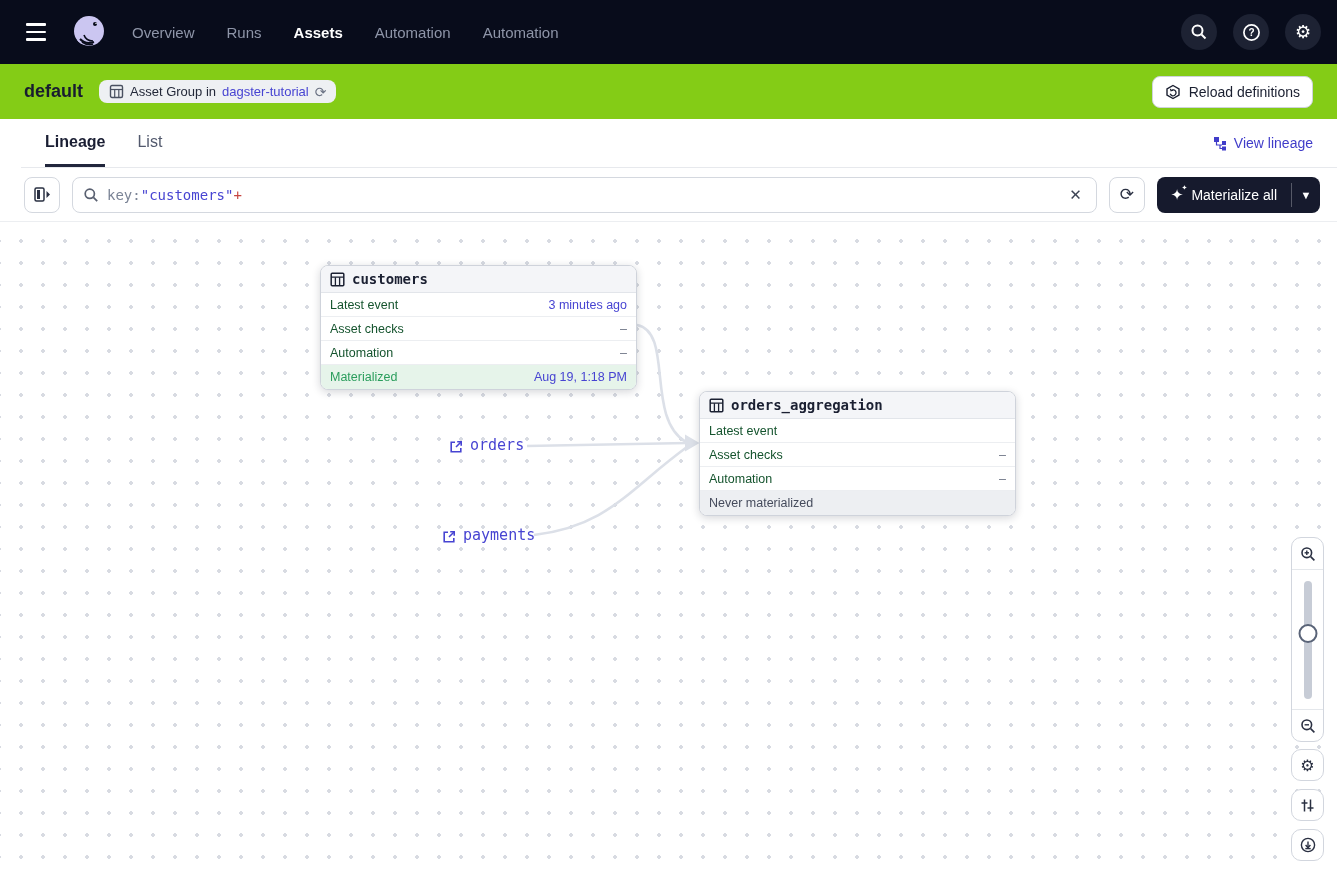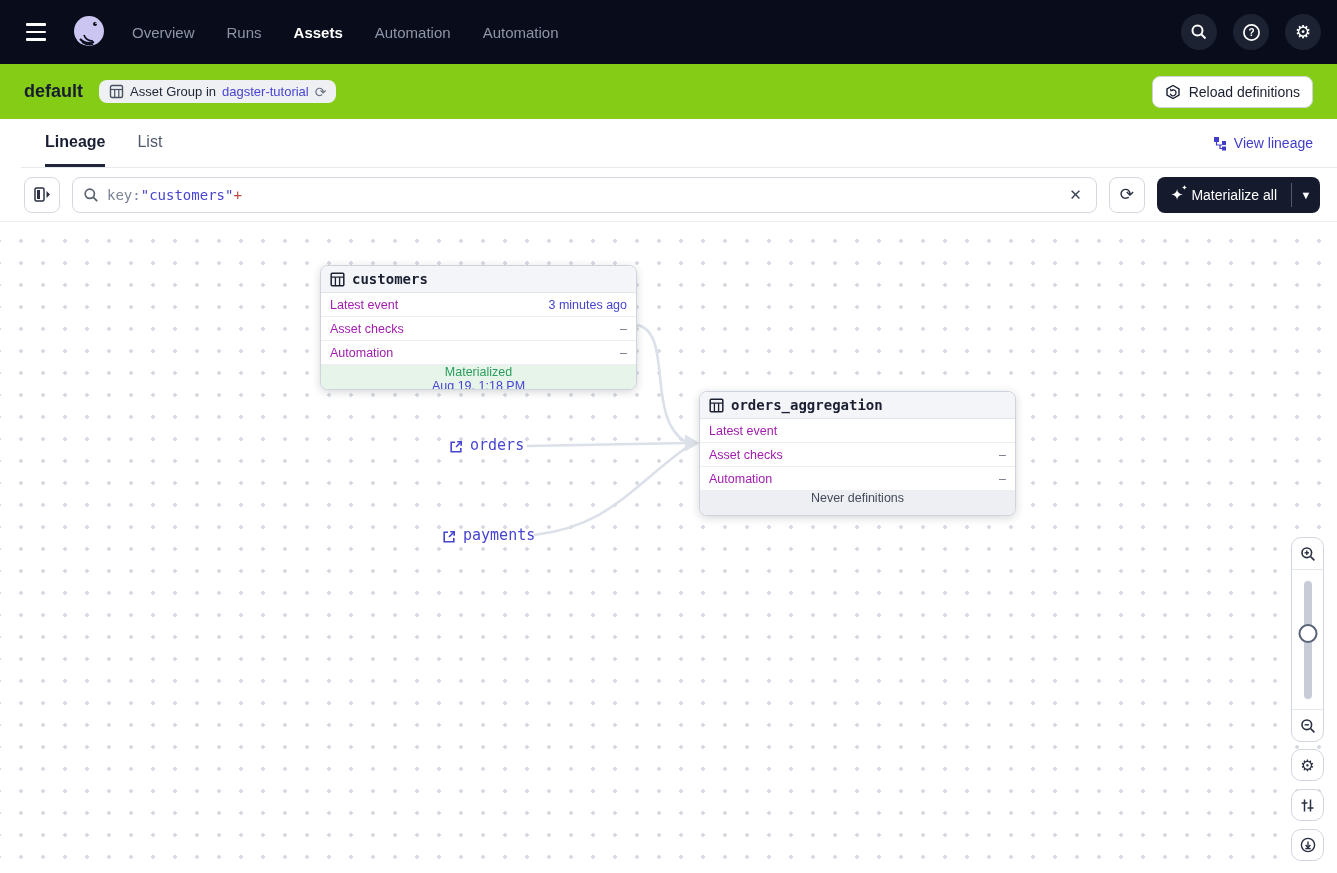--- a/index.html
+++ b/index.html
@@ -51,22 +51,22 @@
   
   .canvas { position:relative; height:651px; background:#fff; overflow:hidden;
     background-image:radial-gradient(circle, #d8dbe2 1.6px, transparent 1.6px);
     background-size:22px 22px; background-position:10px 8px; }
   .edges { position:absolute; inset:0; pointer-events:none; }
 
   .asset-node { position:absolute; width:317px; background:#fff; border:1px solid #cfd3db; border-radius:8px; box-shadow:0 2px 8px rgba(20,25,45,0.18); overflow:hidden; cursor:pointer; }
   .node-head { height:27px; background:#f4f5f8; border-bottom:1px solid #e2e5ea; display:flex; align-items:center; gap:7px; padding:0 9px; }
   .node-title { font-family:"DejaVu Sans Mono", monospace; font-weight:bold; font-size:14px; color:#1b2032; }
   .node-row { height:24px; display:flex; align-items:center; justify-content:space-between; padding:0 9px; font-size:12.5px; border-bottom:1px solid #eceef1; background:#fff; }
-  .node-row:last-child { border-bottom:none;flex-direction:column; }
-  .row-label { color:#a21caf; }
+  .node-row:last-child { border-bottom:none; }
+  .row-label { color:#14532d; }
   .row-value { color:#6c7384;text-align:right; }
   .row-value.link { color:#4744d2; }
   .node-row.status-materialized { background:#e6f4ea; }
   .node-row.status-materialized .row-label { color:#2a9d5c; }
   .node-row.status-never { background:#edeff2; }
   .node-row.status-never .row-label { color:#454b5c; }
 
   .ext-asset { position:absolute; display:flex; align-items:flex-end; gap:7px; color:#4744d2; font-family:"DejaVu Sans Mono", monospace; font-size:15px; cursor:pointer; }
 
   
@@ -255,21 +255,21 @@
     </div>
     <div class="node-row">
       <span class="row-label">Asset checks</span>
       <span class="row-value">–</span>
     </div>
     <div class="node-row">
       <span class="row-label">Automation</span>
       <span class="row-value">–</span>
     </div>
     <div class="node-row status-never">
-      <span class="row-label">Never definitions</span>
+      <span class="row-label">Never materialized</span>
       <span class="row-value"></span>
     </div>
   </div>
 
   <div class="ext-asset" style="left:449px; top:214px;">
     <span>
       <svg width="14" height="14" viewBox="0 0 14 14">
           <path d="M6 2.2 H2.2 V11.8 H11.8 V8" stroke="#4744d2" stroke-width="1.6" fill="none"></path>
           <path d="M8.2 1.8 H12.2 V5.8" stroke="#4744d2" stroke-width="1.6" fill="none"></path>
           <line x1="12" y1="2" x2="7" y2="7" stroke="#4744d2" stroke-width="1.6"></line>

